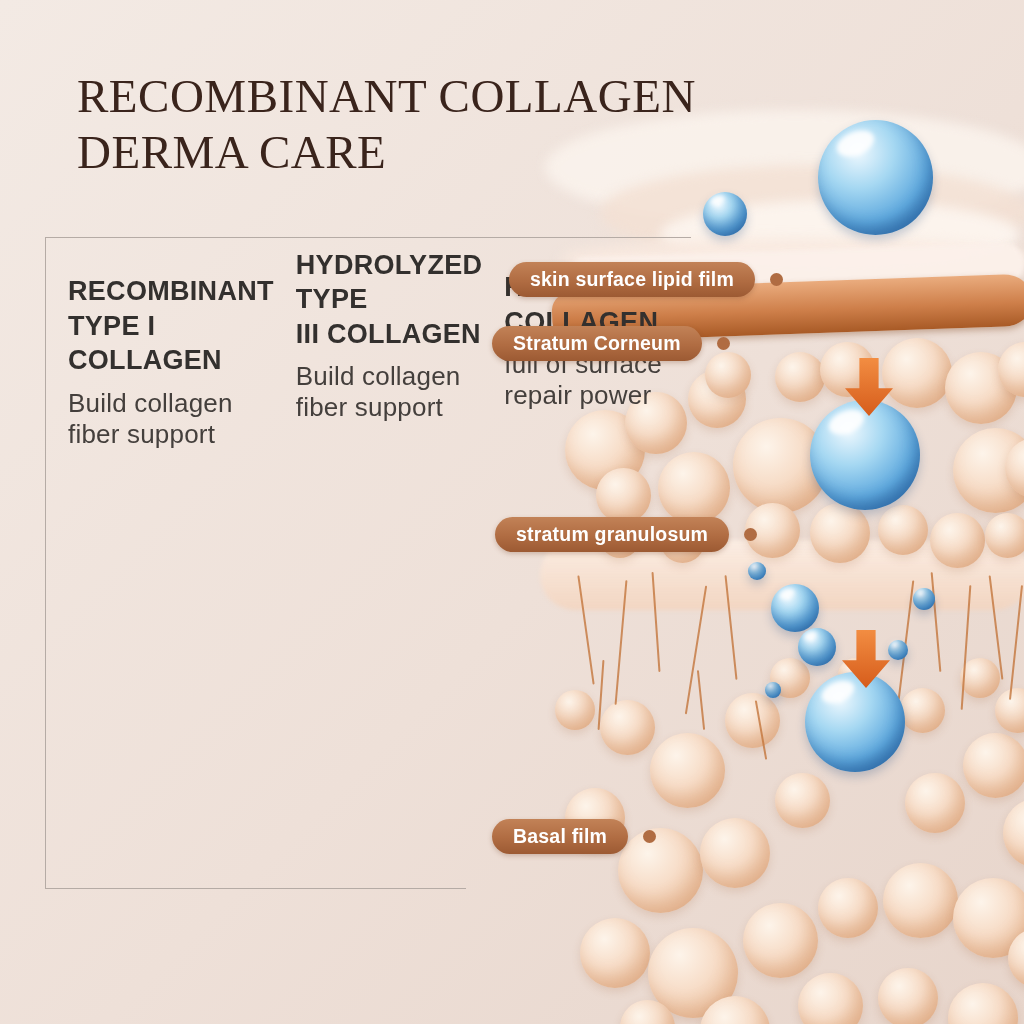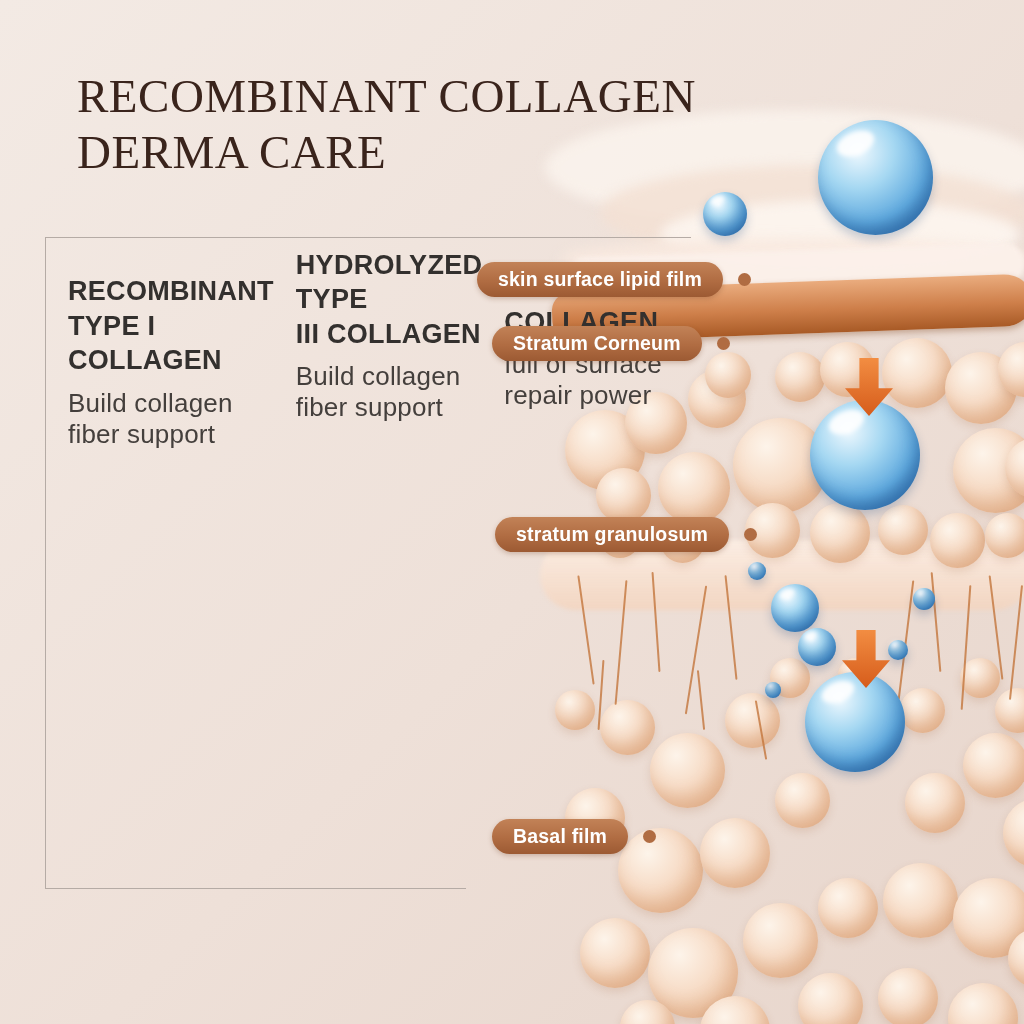--- a/index.html
+++ b/index.html
@@ -48,21 +48,21 @@
   
   .label-row{position:absolute;display:flex;align-items:center;gap:15px;z-index:8;}
   .pill{
     display:inline-flex;align-items:center;height:35px;padding:0 21px;
     border-radius:18px;color:#fff;font-weight:700;font-size:19.5px;
     letter-spacing:.2px;white-space:nowrap;
     background:linear-gradient(180deg,#c28257 0%,#b06c42 55%,#9c5a33 100%);
     box-shadow:0 2px 5px rgba(120,70,40,.28);
   }
   .pill-dot{width:13px;height:13px;border-radius:50%;background:#b06c42;}
-  .label-1{left:477px;top:262px;justify-content:center;}
+  .label-1{left:509px;top:262px;justify-content:center;}
   .label-2{left:492px;top:326px;}
   .label-3{left:495px;top:517px;}
   .label-4{left:492px;top:819px;}
 
   
   .illustration{position:absolute;inset:0;z-index:1;}
   .film{position:absolute;border-radius:50%;filter:blur(6px);z-index:1;}
   .cream-strip{
     position:absolute;left:565px;top:250px;width:460px;height:42px;z-index:2;
     border-radius:22px;background:rgba(252,241,234,.92);filter:blur(2px);

